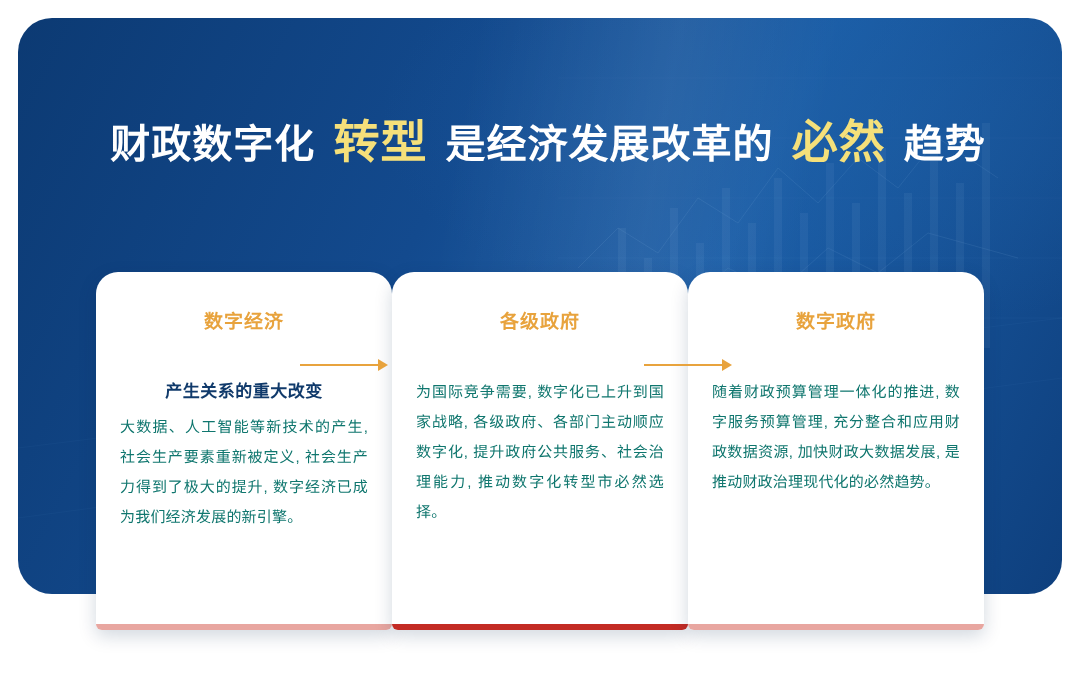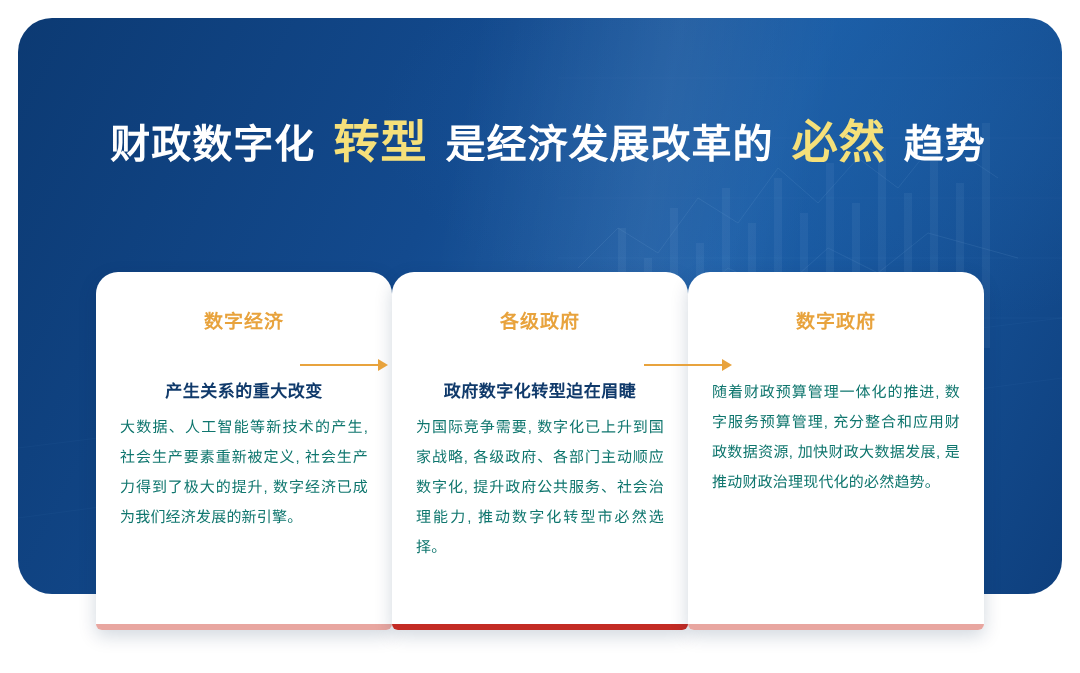--- a/index.html
+++ b/index.html
@@ -209,21 +209,20 @@
 
     <div class="card">
       <div class="card-title">数字经济</div>
       <div class="card-sub">产生关系的重大改变</div>
       <div class="card-body">大数据、人工智能等新技术的产生, 社会生产要素重新被定义, 社会生产力得到了极大的提升, 数字经济已成为我们经济发展的新引擎。</div>
       <div class="card-bar" style="background:#e8a6a0"></div>
     </div>
 
     <div class="card">
       <div class="card-title">各级政府</div>
-      <div class="card-sub">政府数字化转型迫在眉睫</div>
       <div class="card-body">为国际竞争需要, 数字化已上升到国家战略, 各级政府、各部门主动顺应数字化, 提升政府公共服务、社会治理能力, 推动数字化转型市必然选择。</div>
       <div class="card-bar" style="background:#c32b24"></div>
     </div>
 
     <div class="card">
       <div class="card-title">数字政府</div>
       <div class="card-body">随着财政预算管理一体化的推进, 数字服务预算管理, 充分整合和应用财政数据资源, 加快财政大数据发展, 是推动财政治理现代化的必然趋势。</div>
       <div class="card-bar" style="background:#e8a6a0"></div>
     </div>
 

